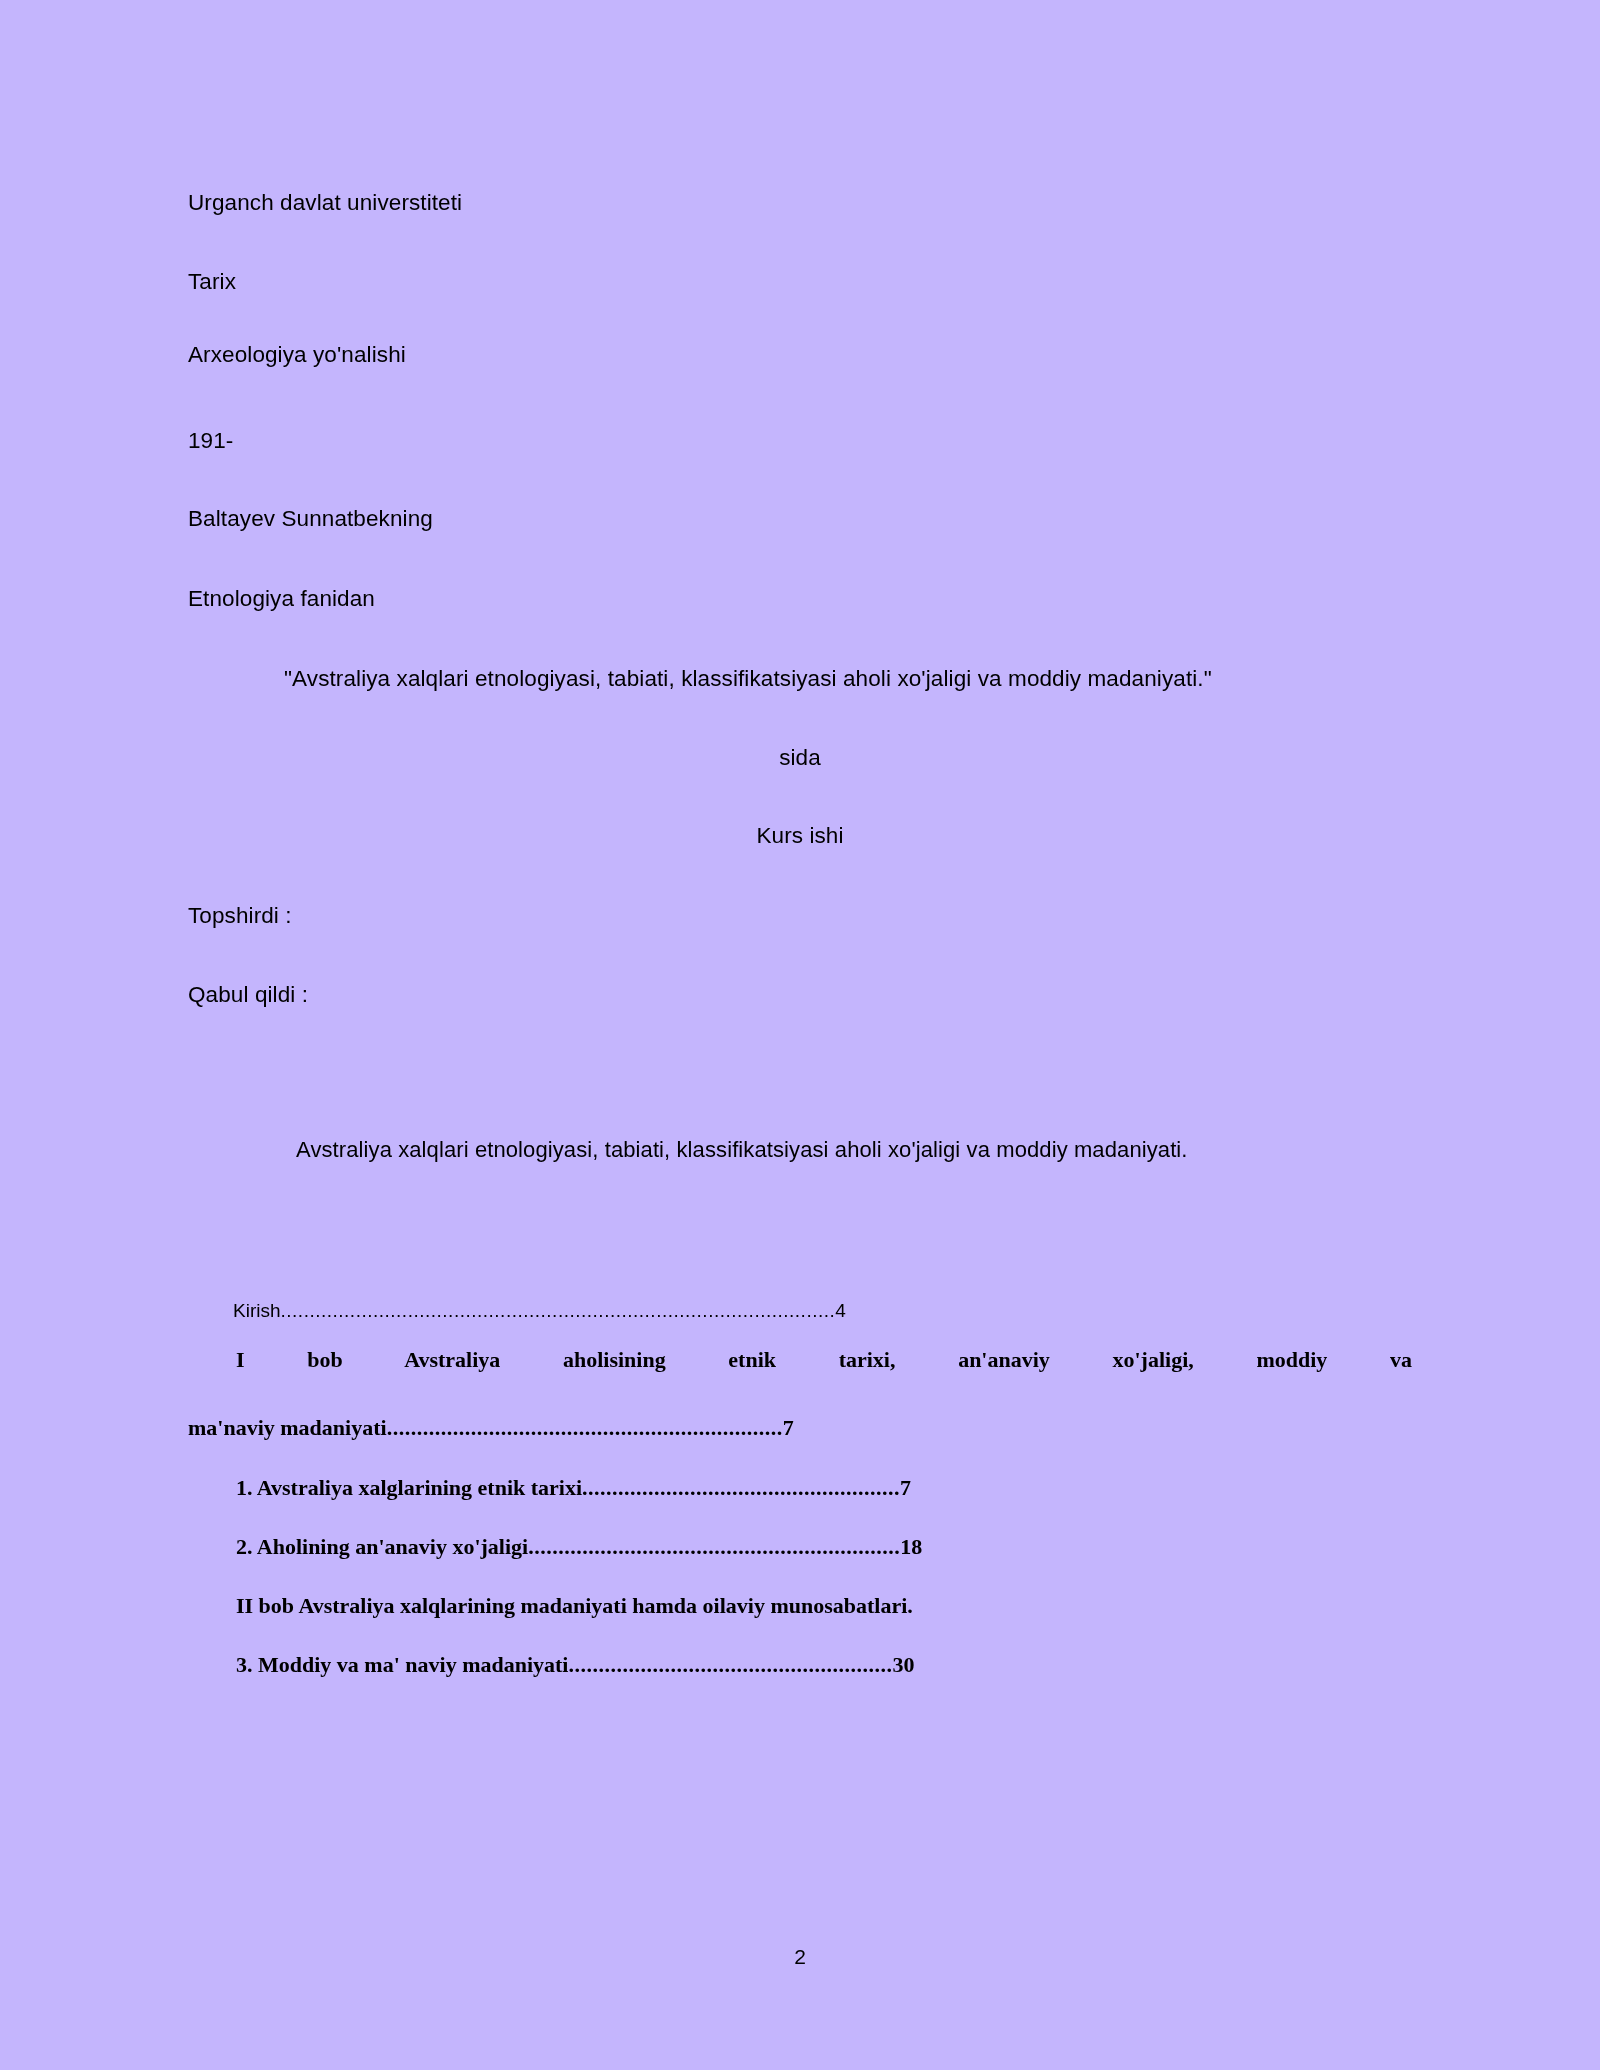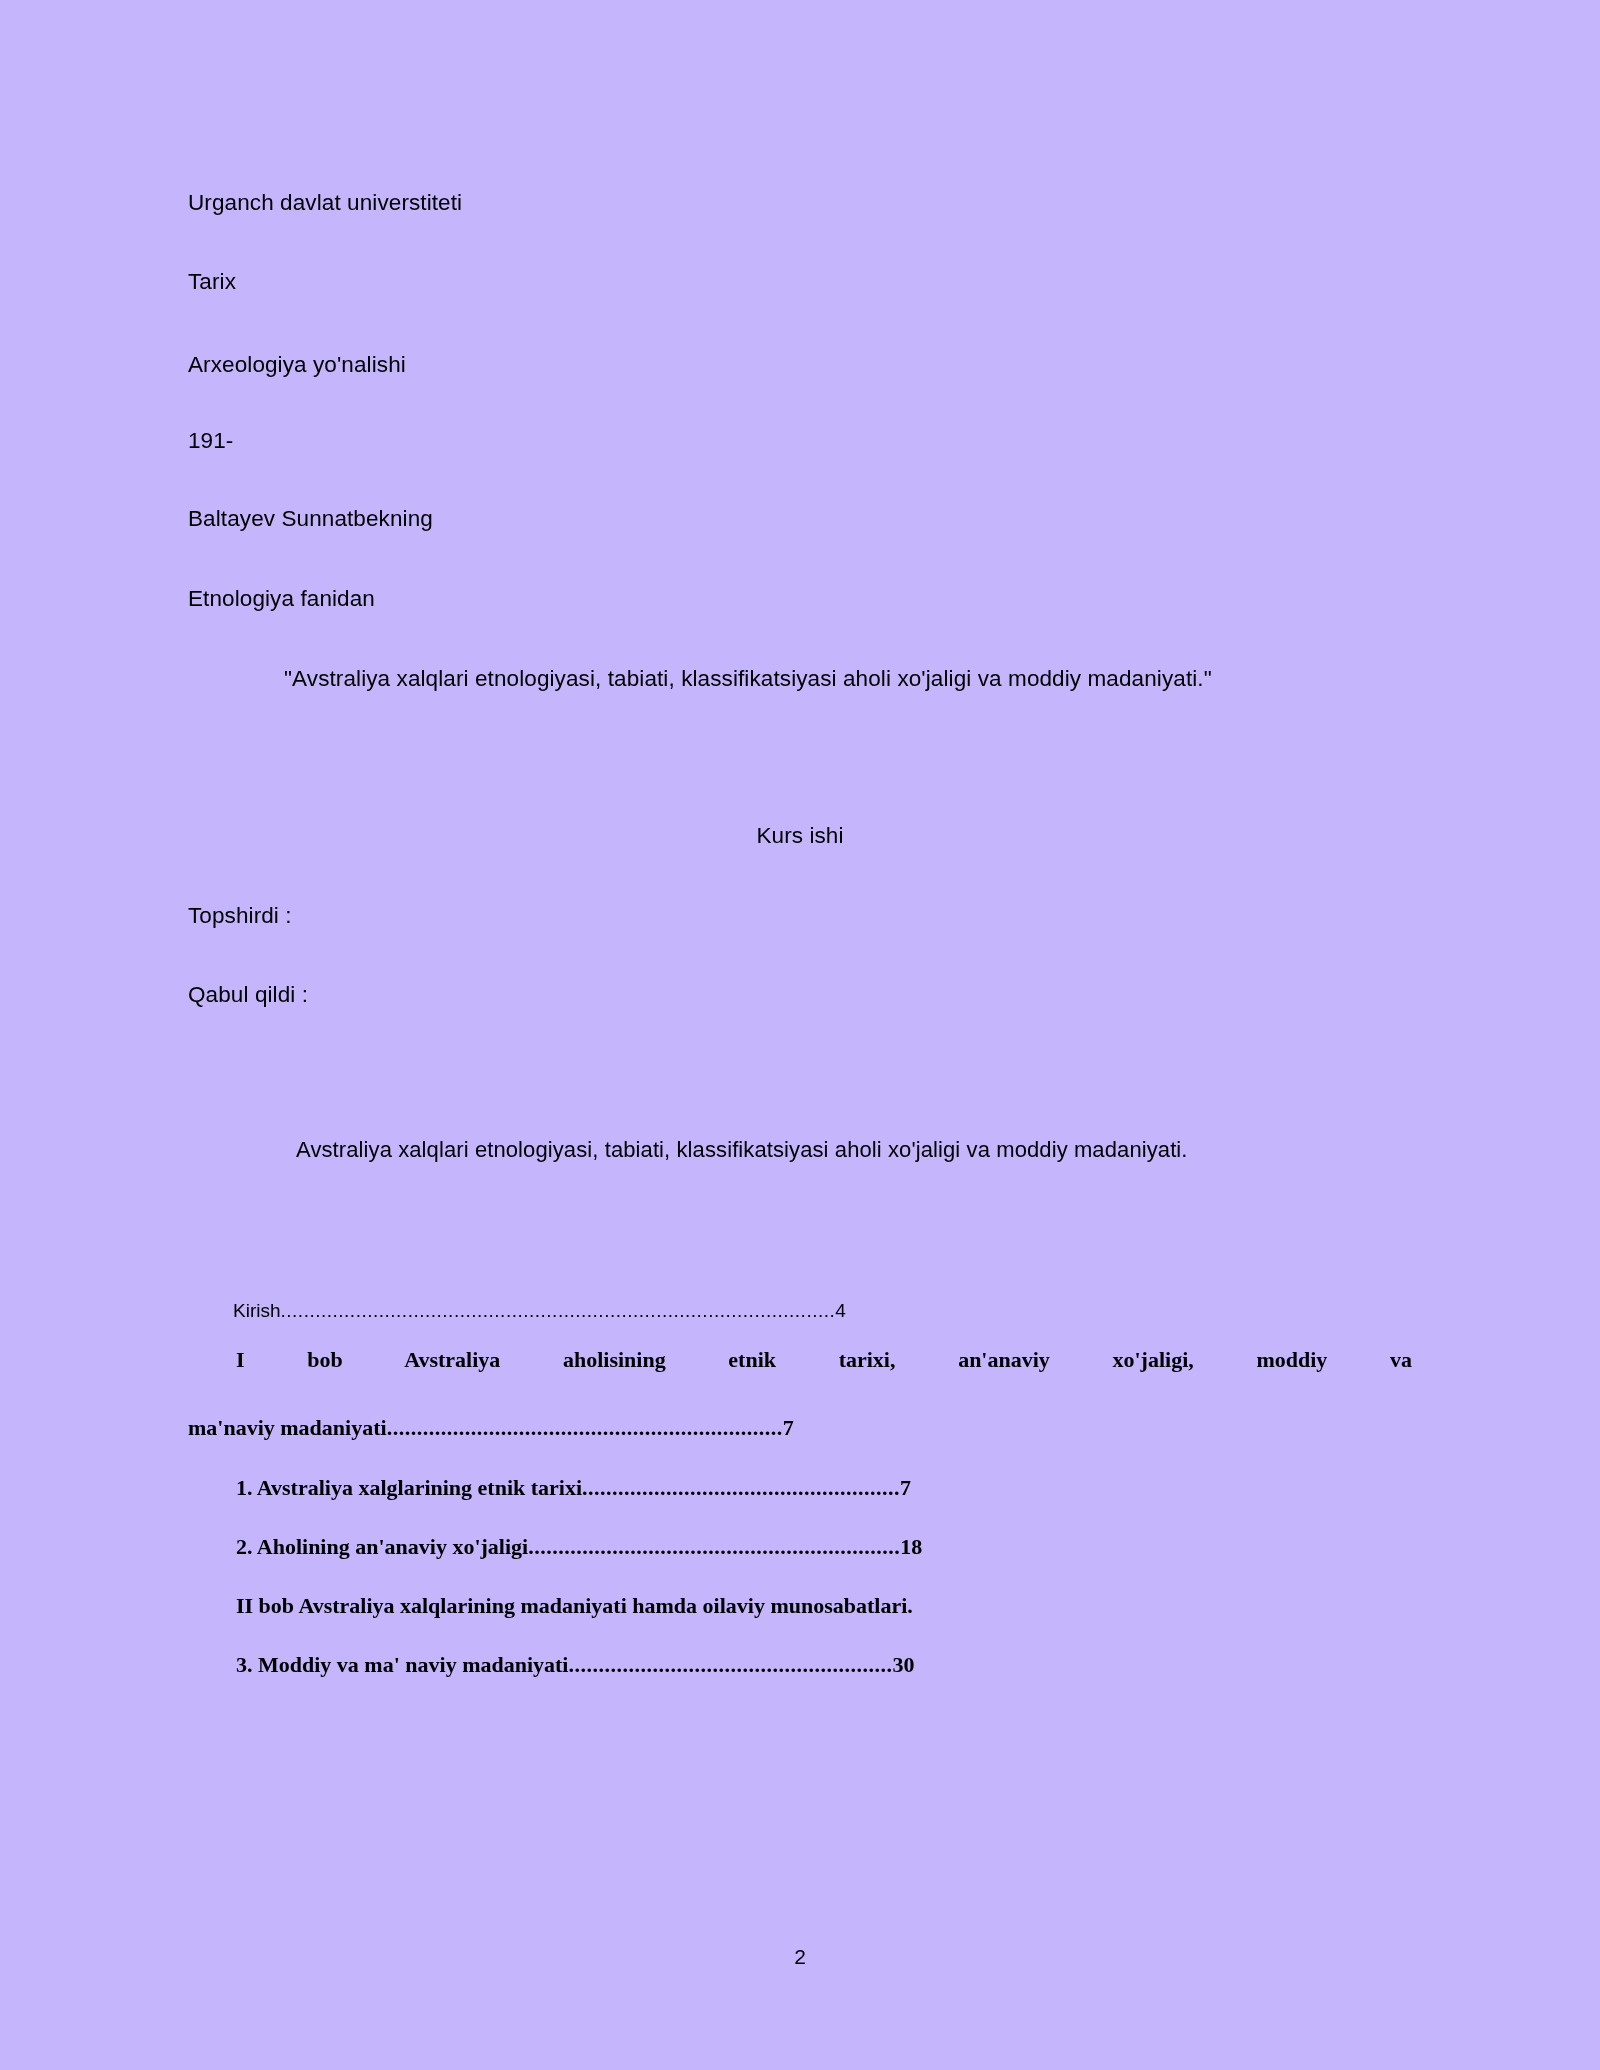--- a/index.html
+++ b/index.html
@@ -32,21 +32,21 @@
     white-space: nowrap;
     letter-spacing: 0.1px;
   }
 
   
   .head-col { left: 188px; }
 
   
   #line-university { top: 192px; }
   #line-faculty    { top: 271px; }
-  #line-direction  { top: 354px; }
+  #line-direction  { top: 344px; }
   #line-group      { top: 430px; }
   #line-student    { top: 508px; }
   #line-subject    { top: 588px; }
 
   #line-topic-quoted {
     left: 284px;
     top: 668px;
     font-size: 22.5px;
   }
 
@@ -145,20 +145,21 @@
   <div class="sans-line head-col" id="line-direction">Arxeologiya yo'nalishi</div>
 
   <div class="sans-line head-col" id="line-group">191-</div>
 
   <div class="sans-line head-col" id="line-student">Baltayev Sunnatbekning</div>
 
   <div class="sans-line head-col" id="line-subject">Etnologiya fanidan</div>
 
   <div class="sans-line" id="line-topic-quoted">"Avstraliya xalqlari etnologiyasi, tabiati, klassifikatsiyasi aholi xo'jaligi va moddiy madaniyati."</div>
 
+  <div class="sans-line" id="line-sida">sida</div>
 
   <div class="sans-line" id="line-kurs-ishi">Kurs ishi</div>
 
   <div class="sans-line head-col" id="line-submitted-by">Topshirdi :</div>
 
   <div class="sans-line head-col" id="line-accepted-by">Qabul qildi :</div>
 
   <div class="sans-line" id="line-topic-plain">Avstraliya xalqlari etnologiyasi, tabiati, klassifikatsiyasi aholi xo'jaligi va moddiy madaniyati.</div>
 
   <div class="toc">

